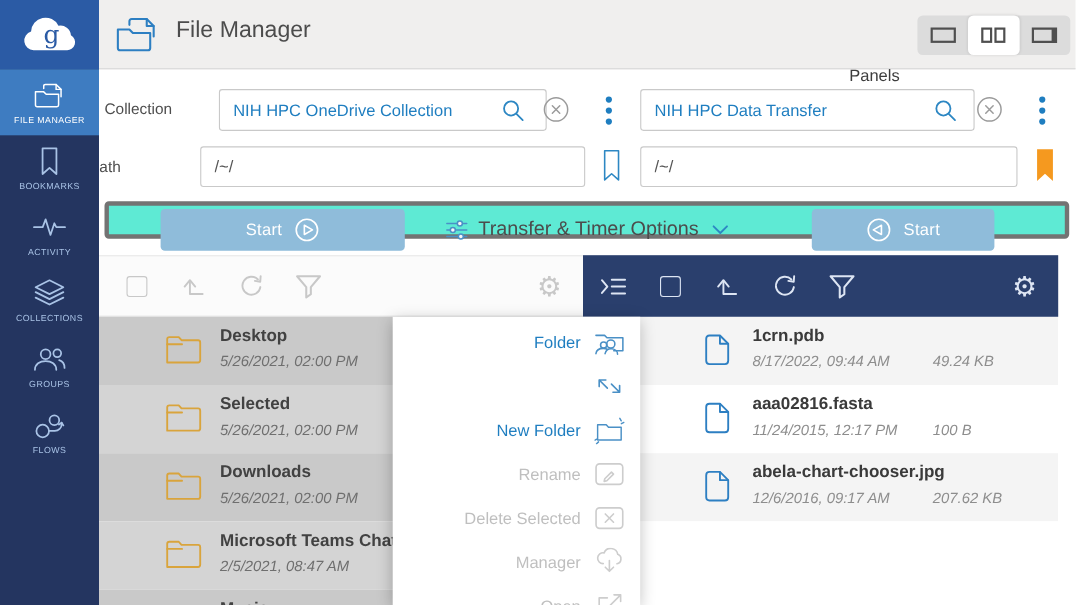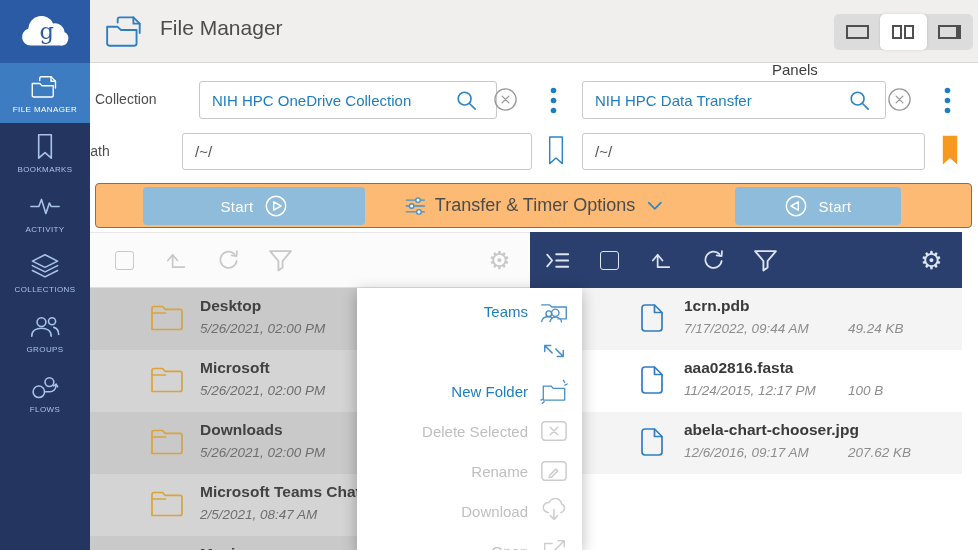--- a/index.html
+++ b/index.html
@@ -37,22 +37,22 @@
   .field.coll{color:#1f7ec0;}
   .field.path{color:#555;padding-right:12px;}
   .inline-ic{position:absolute;cursor:pointer;display:flex;align-items:center;justify-content:center;}
   .search-ic{color:#2d87c3;}.search-ic svg{width:22px;height:22px;}
   .clear-ic{color:#9b9b9b;}.clear-ic svg{width:25px;height:25px;stroke-width:1.4;}
   .dots-ic{color:#1f7ec0;}.dots-ic svg{width:7px;height:27px;}
   .bm-ic svg{width:18px;height:36px;}
   .bm-outline{color:#2d87c3;}
 
   
-  .strip{position:absolute;left:95px;top:183px;width:877px;height:45px;background:#fdba74;
-         border:1px solid #737373;border-radius:4px;box-sizing:border-box;}
+  .strip{position:absolute;left:95px;top:183px;width:877px;height:34px;background:#5eead4;
+         border:4px solid #737373;border-radius:4px;box-sizing:border-box;}
   .start-btn{position:absolute;top:3px;height:38px;background:#8fbcda;border:none;border-radius:4px;color:#fff;
              font-size:15px;letter-spacing:.3px;display:flex;align-items:center;justify-content:center;gap:10px;
              cursor:pointer;font-family:"Liberation Sans",sans-serif;}
   .start-btn svg{width:24px;height:24px;stroke-width:1.6;}
   .opts{position:absolute;left:50%;transform:translateX(-50%);top:0;height:43px;display:flex;align-items:center;
         gap:10px;cursor:pointer;}
   .opts-text{font-size:18px;color:#4c4c4c;}
   .opts-sliders{color:#4a90c6;display:flex;}
   .opts-chevron{color:#2d87c3;display:flex;margin-left:2px;}
 
@@ -361,21 +361,21 @@
       <span class="row-date">5/26/2021, 02:00 PM</span>
     </div>
 
     <div class="file-row">
       <span class="row-icon">
           <svg class="svgic" viewBox="0 0 34 28">
             <path d="M2 26 V5 q0-2 2-2 h8.5 l2.5 2.8 H30 q2 0 2 2 V24 q0 2-2 2 z"></path>
             <path d="M2 9.5 h13.5"></path>
           </svg>
         </span>
-      <span class="row-name">Microsoft</span>
+      <span class="row-name">Selected</span>
       <span class="row-date">5/26/2021, 02:00 PM</span>
     </div>
 
     <div class="file-row">
       <span class="row-icon">
           <svg class="svgic" viewBox="0 0 34 28">
             <path d="M2 26 V5 q0-2 2-2 h8.5 l2.5 2.8 H30 q2 0 2 2 V24 q0 2-2 2 z"></path>
             <path d="M2 9.5 h13.5"></path>
           </svg>
         </span>
@@ -402,21 +402,21 @@
   </div>
   <div class="list list-right">
     <div class="file-row">
       <span class="row-icon">
           <svg class="svgic" viewBox="0 0 24 30">
             <path d="M2 5 q0-3 3-3 h9.5 l7.5 7.5 V25 q0 3-3 3 H5 q-3 0-3-3 z"></path>
             <path d="M14.5 2.3 V9.5 h7.2"></path>
           </svg>
         </span>
       <span class="row-name">1crn.pdb</span>
-      <span class="row-date">7/17/2022, 09:44 AM</span>
+      <span class="row-date">8/17/2022, 09:44 AM</span>
       <span class="row-size">49.24 KB</span>
     </div>
 
     <div class="file-row">
       <span class="row-icon">
           <svg class="svgic" viewBox="0 0 24 30">
             <path d="M2 5 q0-3 3-3 h9.5 l7.5 7.5 V25 q0 3-3 3 H5 q-3 0-3-3 z"></path>
             <path d="M14.5 2.3 V9.5 h7.2"></path>
           </svg>
         </span>
@@ -441,21 +441,21 @@
     <div class="file-row">
       <span class="row-icon"></span>
       <span class="row-name"></span>
       <span class="row-date"></span>
       <span class="row-size"></span>
     </div>
   </div>
 
   <div class="context-menu">
     <div class="menu-item">
-      <span class="menu-label">Teams</span>
+      <span class="menu-label">Folder</span>
       <span class="menu-icon">
           <svg class="svgic" viewBox="0 0 32 28">
             <path d="M2 7 h9 l2.5 2.5 H30 V23 h-9.5"></path>
             <circle cx="10" cy="17" r="3.2"></circle>
             <circle cx="17.5" cy="16" r="4.2"></circle>
             <path d="M2 26 c.5-3.5 3.5-5.5 7.5-5.5 1.8 0 3.3.4 4.5 1.2"></path>
             <path d="M11.5 26 c.8-3.2 3.2-5 6.2-5 3.8 0 6.8 2.2 6.8 5.5"></path>
           </svg>
         </span>
     </div>
@@ -473,41 +473,41 @@
       <span class="menu-label">New Folder</span>
       <span class="menu-icon">
           <svg class="svgic" viewBox="0 0 34 30">
             <path d="M4 9 h9.5 l2.5 2.8 H30 V26 H4 z"></path>
             <path d="M28.5 2 l1.6 2.7 M33 6.5 l-2.8 1.4 M5 28 l-2.2 2 M3 25 l-1.8 1"></path>
           </svg>
         </span>
     </div>
 
     <div class="menu-item disabled">
+      <span class="menu-label">Rename</span>
+      <span class="menu-icon">
+          <svg class="svgic" viewBox="0 0 30 26">
+            <rect x="2" y="3" width="26" height="20" rx="3.5"></rect>
+            <path d="M10.5 17.5 L17 11 l2 2 -6.5 6.5 -2.6.6 z"></path>
+          </svg>
+        </span>
+    </div>
+
+    <div class="menu-item disabled">
       <span class="menu-label">Delete Selected</span>
       <span class="menu-icon">
           <svg class="svgic" viewBox="0 0 30 26">
             <rect x="2" y="3" width="26" height="20" rx="3.5"></rect>
             <path d="M11 9 l8 8 M19 9 l-8 8"></path>
           </svg>
         </span>
     </div>
 
     <div class="menu-item disabled">
-      <span class="menu-label">Rename</span>
-      <span class="menu-icon">
-          <svg class="svgic" viewBox="0 0 30 26">
-            <rect x="2" y="3" width="26" height="20" rx="3.5"></rect>
-            <path d="M10.5 17.5 L17 11 l2 2 -6.5 6.5 -2.6.6 z"></path>
-          </svg>
-        </span>
-    </div>
-
-    <div class="menu-item disabled">
-      <span class="menu-label">Download</span>
+      <span class="menu-label">Manager</span>
       <span class="menu-icon">
           <svg class="svgic" viewBox="0 0 30 28">
             <path d="M9 15.5 a5.3 5.3 0 1 1 .8-10.5 A7 7 0 0 1 23.2 6.4 a4.8 4.8 0 0 1 -.8 9.2"></path>
             <path d="M15 12.5 v10 M11 19 l4 4 4-4"></path>
           </svg>
         </span>
     </div>
 
     <div class="menu-item disabled">
       <span class="menu-label">Open</span>

